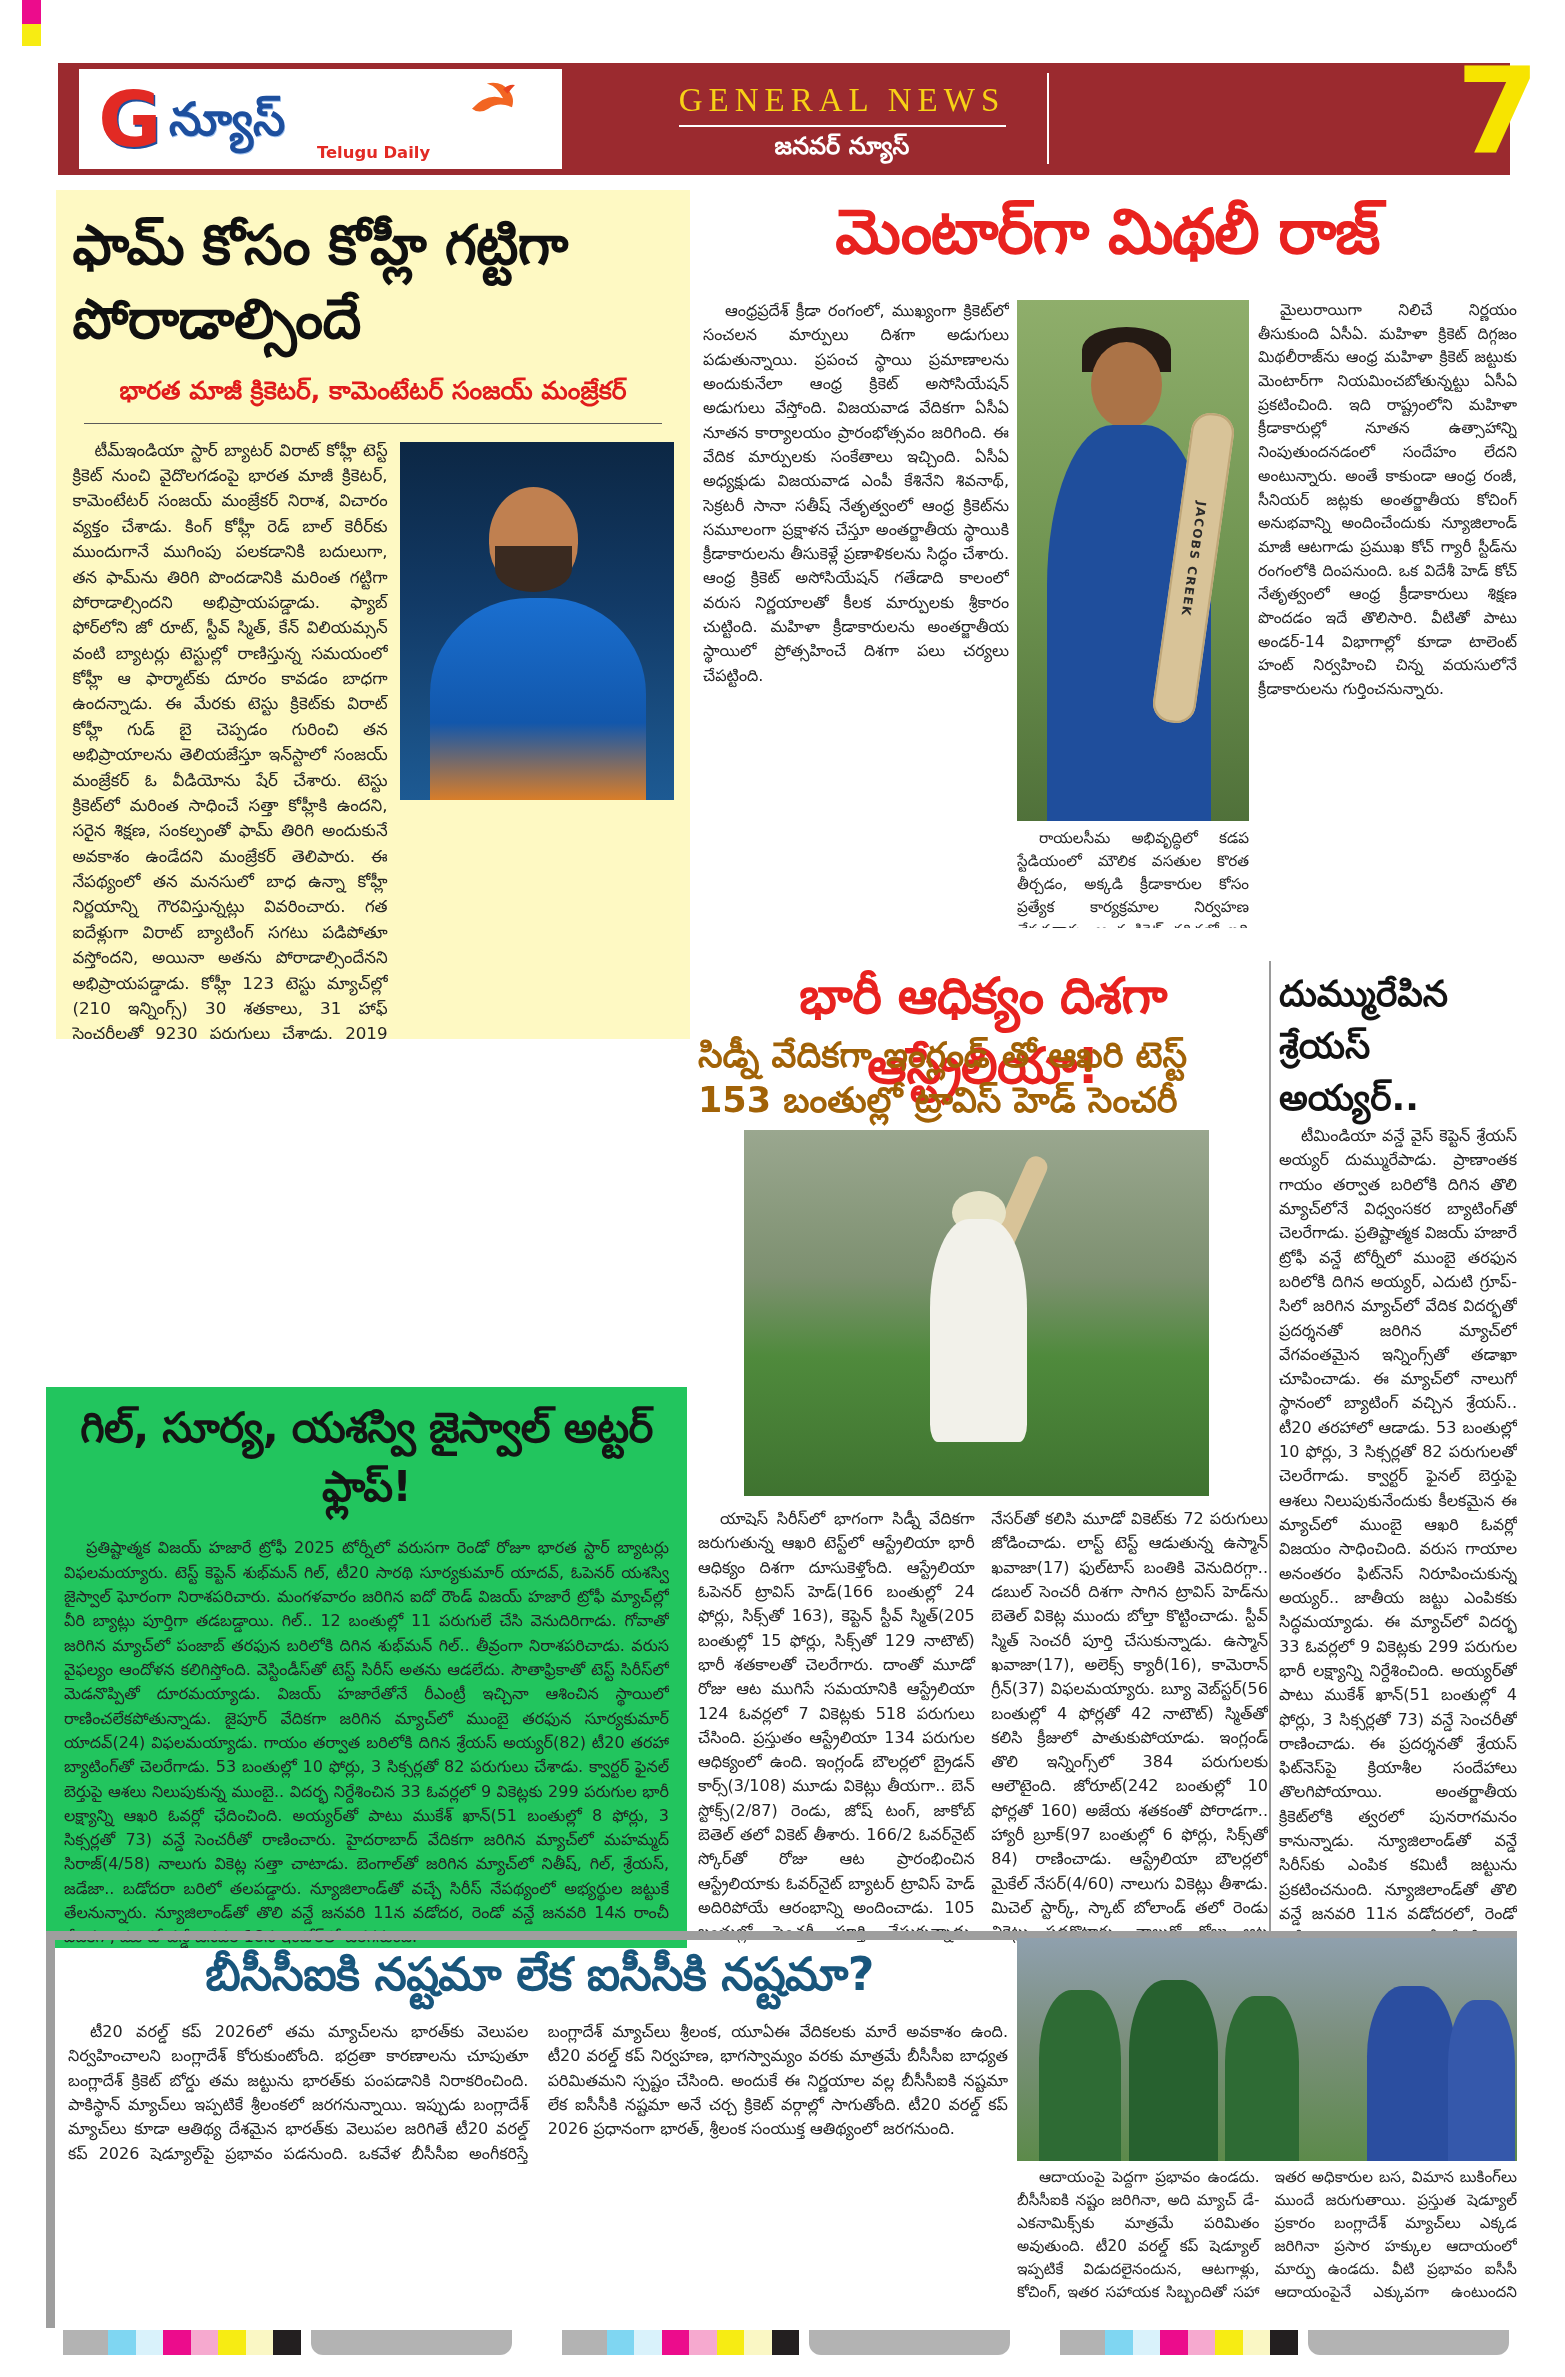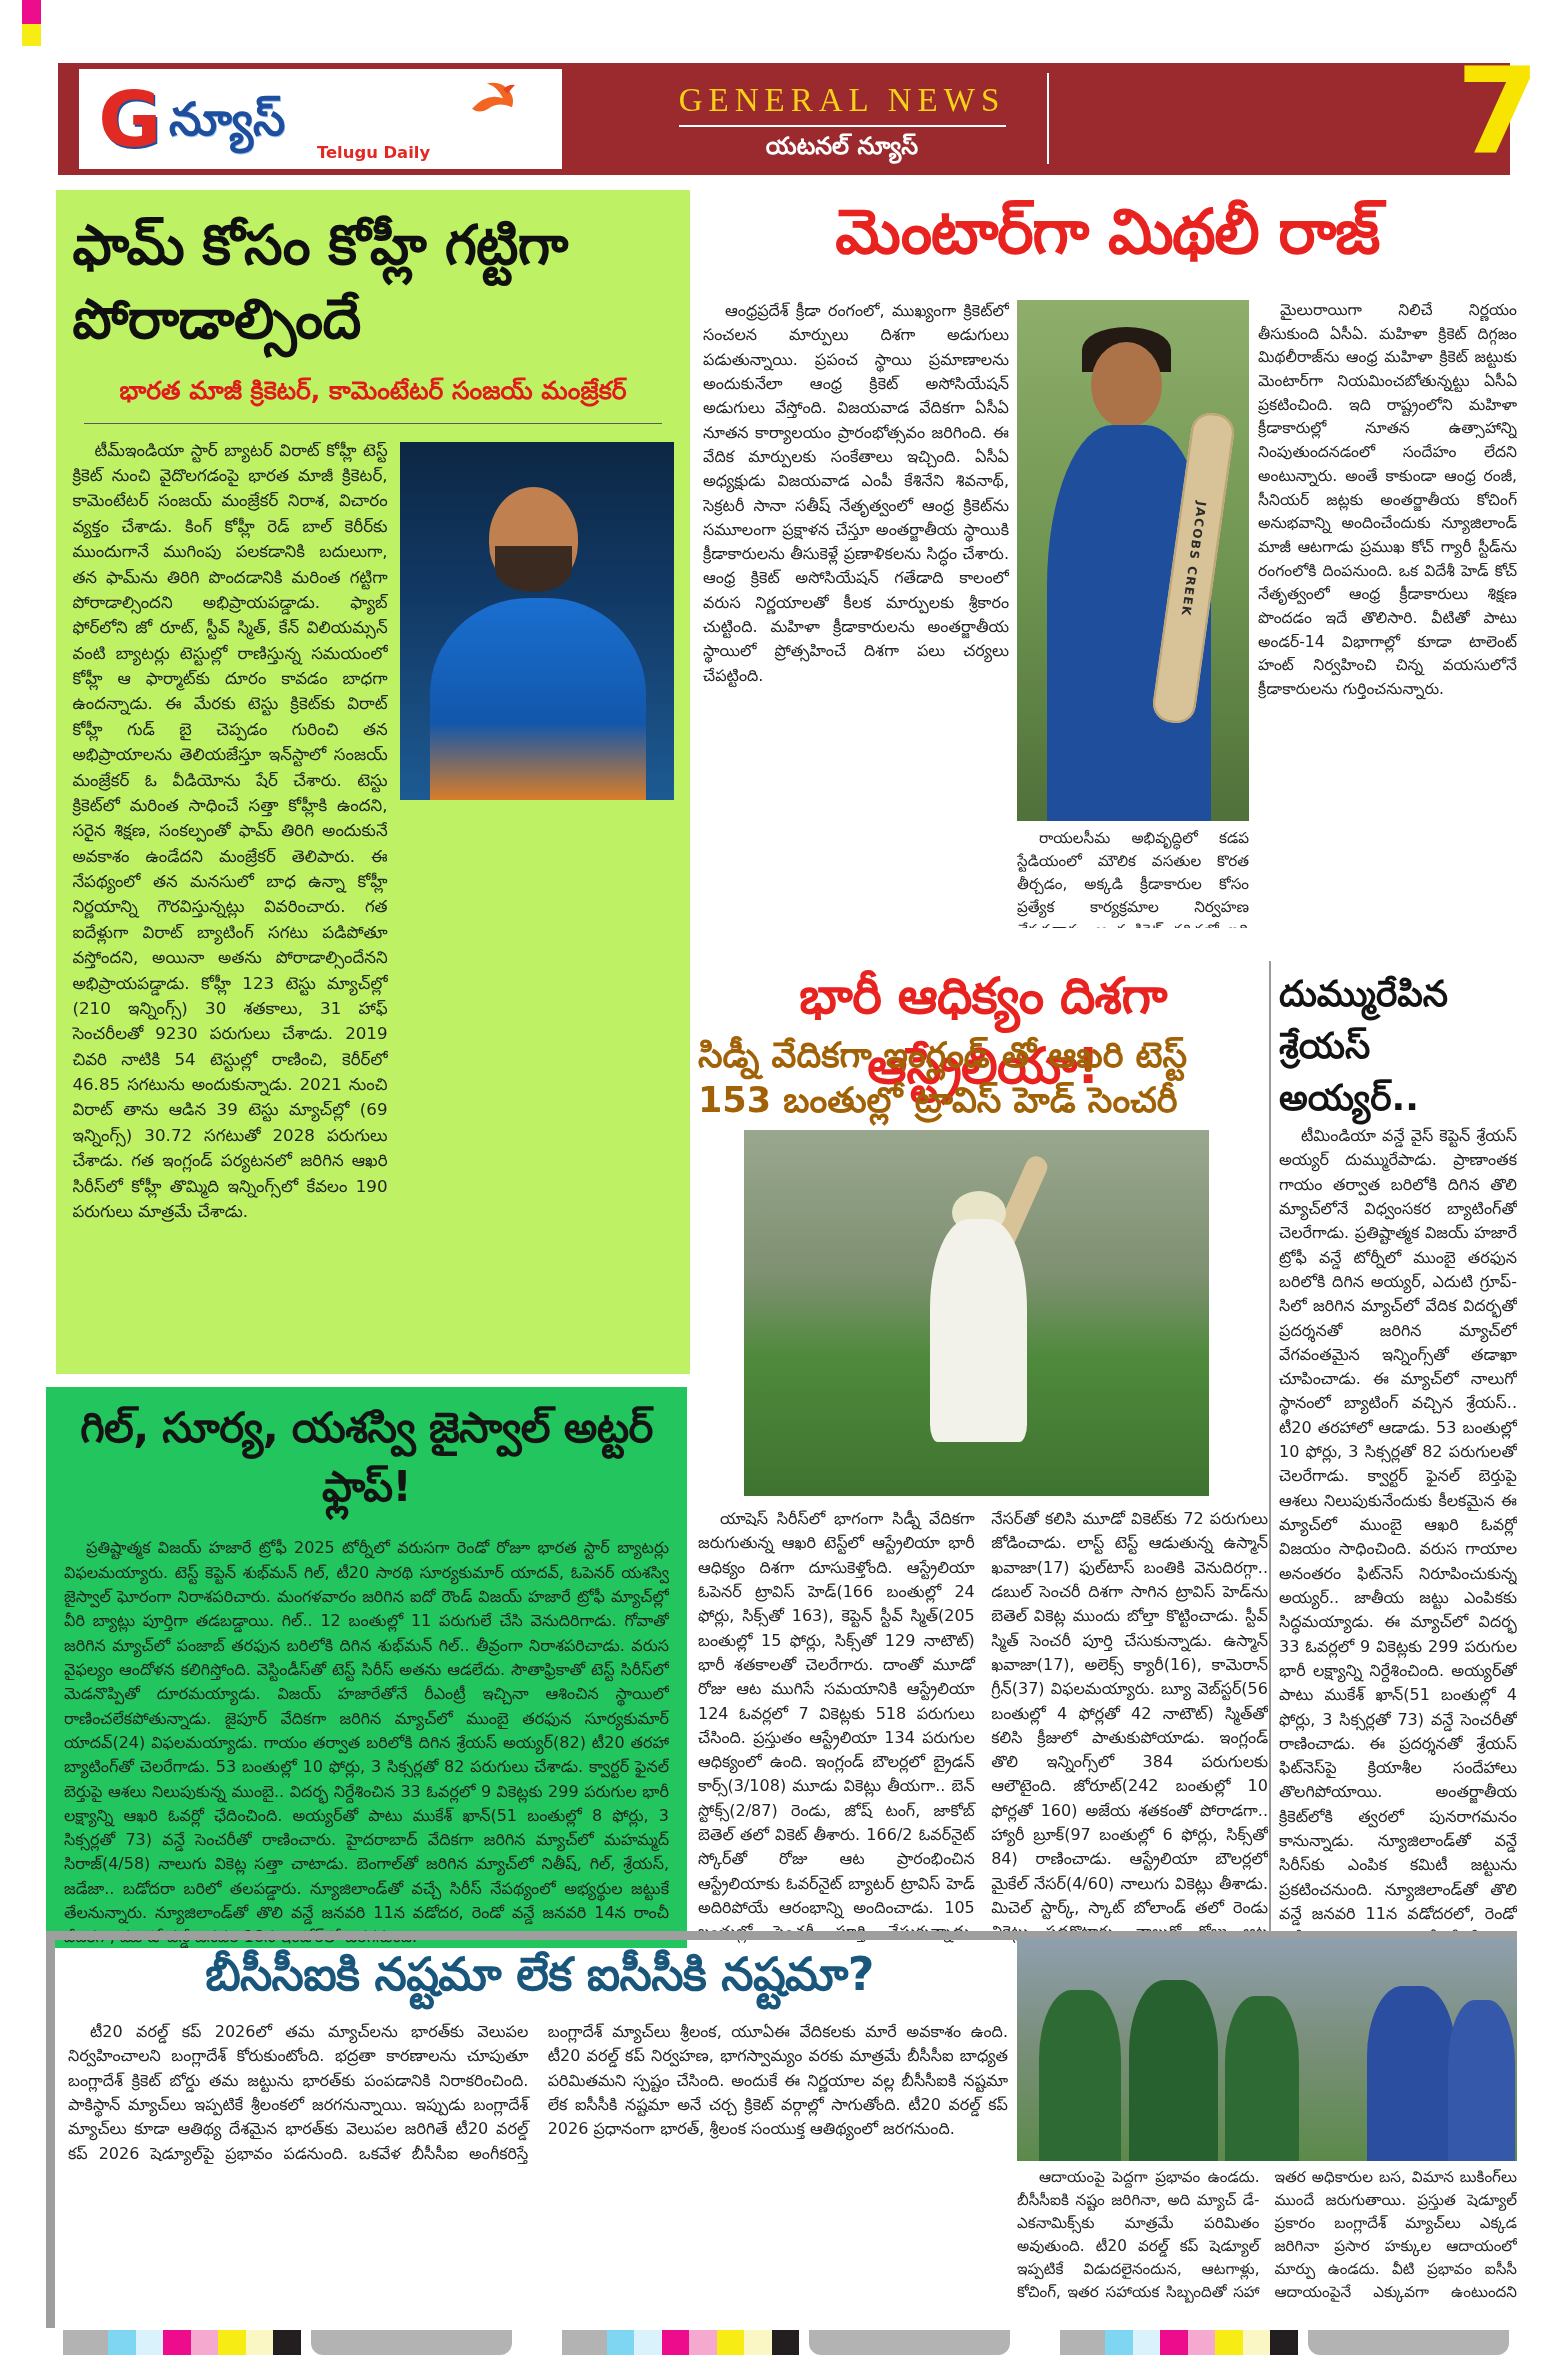--- a/index.html
+++ b/index.html
@@ -21,21 +21,21 @@
   .section-rule{width:327px;height:2.2px;background:#ffffff;margin:6px auto 4.5px auto;}
   .section-te{font-size:24px;font-weight:bold;color:#ffffff;}
   .mast-divider{position:absolute;left:989px;top:10.4px;width:2.2px;height:91px;background:#ffffff;}
   .date-block{position:absolute;left:1019px;top:0;width:342px;height:112px;text-align:center;color:#ffffff;font-weight:bold;}
   .weekday{font-size:30px;margin-top:16.4px;}
   .date{font-size:30px;margin-top:7.4px;}
   .page-number{position:absolute;left:1377px;top:-10.4px;width:126px;text-align:center;font-size:119px;font-weight:900;color:#f7e400;line-height:1;}
   
   .tbody{font-size:16px;line-height:1.52;text-align:justify;text-indent:22px;color:#232323;overflow:hidden;}
   
-  .kohli{position:absolute;left:56px;top:190px;width:634px;height:1184px;background:#bef264;box-sizing:border-box;padding:18px 16.4px;overflow:hidden;}
+  .kohli{position:absolute;left:56px;top:190px;width:634px;height:849px;background:#fef9c3;box-sizing:border-box;padding:18px 16.4px;overflow:hidden;}
   .kohli-headline{font-size:55px;font-weight:900;color:#101010;line-height:1.35;letter-spacing:-0.7px;}
   .kohli-byline{font-size:25px;font-weight:bold;color:#e01b1b;text-align:center;margin-top:19.3px;}
   .kohli-rule{width:96%;height:1.5px;background:#5a5a5a;margin:12px auto 13.4px auto;}
   .kohli-body{font-size:16.7px;}
   .kohli-photo{float:right;width:274px;height:358px;margin:4.5px 0 7.4px 12px;position:relative;overflow:hidden;background:linear-gradient(180deg,#0c2744 0%,#123a66 45%,#1d5a93 100%);}
   .kp-face{position:absolute;left:89px;top:45px;width:89px;height:104px;border-radius:50% 50% 46% 46%;background:#c08050;}
   .kp-beard{position:absolute;left:95px;top:104px;width:77px;height:46px;border-radius:0 0 50% 50%;background:#3a2a20;}
   .kp-jersey{position:absolute;left:30px;top:156px;width:216px;height:208px;border-radius:46% 46% 0 0;background:linear-gradient(180deg,#1a6fd0 0%,#1257ab 60%,#e8801f 100%);}
   
   .mithali-headline{position:absolute;left:698px;top:195px;width:818px;font-size:62px;font-weight:900;color:#e8221f;text-align:center;letter-spacing:-1.5px;}
@@ -104,21 +104,21 @@
     <span class="bird">
       <svg width="52" height="40" viewBox="0 0 70 54">
         <path d="M8 40 Q28 18 50 26 Q42 10 28 6 Q48 2 58 16 Q66 26 62 38 Q44 30 30 40 Q18 48 8 40Z" fill="#f26522"></path>
         <path d="M50 14 Q58 6 66 8 Q60 14 56 20Z" fill="#e8421f"></path>
       </svg>
     </span>
   </div>
   <div class="section-block">
     <div class="section-en">GENERAL NEWS</div>
     <div class="section-rule"></div>
-    <div class="section-te">యటనల్ న్యూస్</div>
+    <div class="section-te">జనవర్ న్యూస్</div>
   </div>
   <div class="mast-divider"></div>
   <div class="page-number">7</div>
 </div>
 
 <div class="kohli">
   <div class="kohli-headline">ఫామ్ కోసం కోహ్లీ గట్టిగా పోరాడాల్సిందే</div>
   <div class="kohli-byline">భారత మాజీ క్రికెటర్, కామెంటేటర్ సంజయ్ మంజ్రేకర్</div>
   <div class="kohli-rule"></div>
   <div class="kohli-photo">

